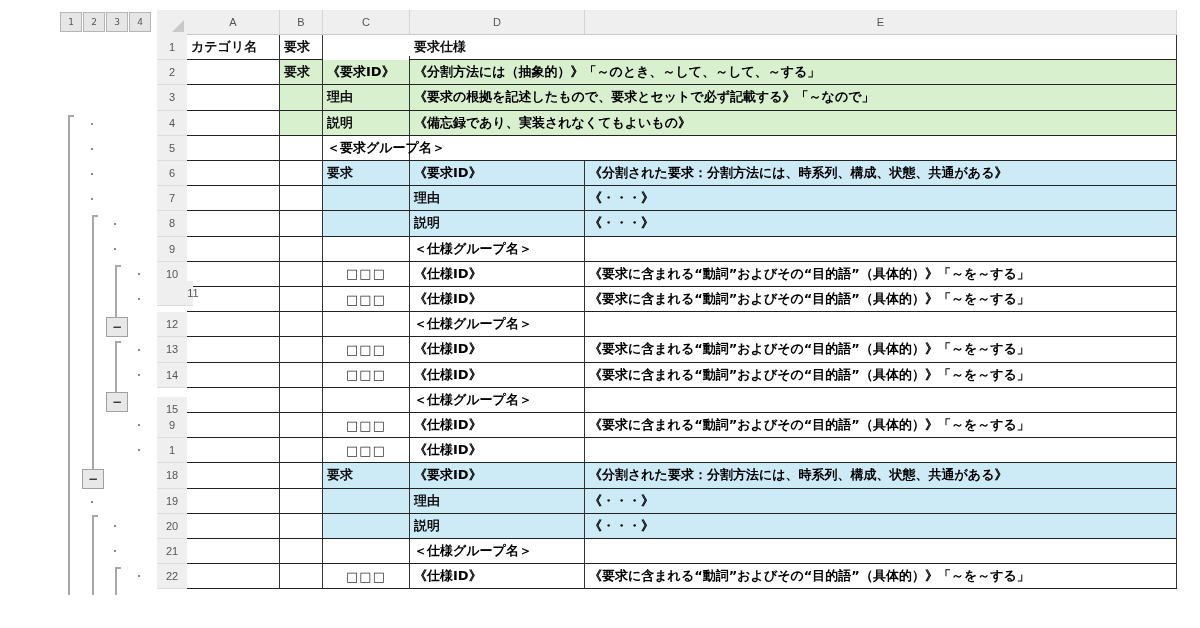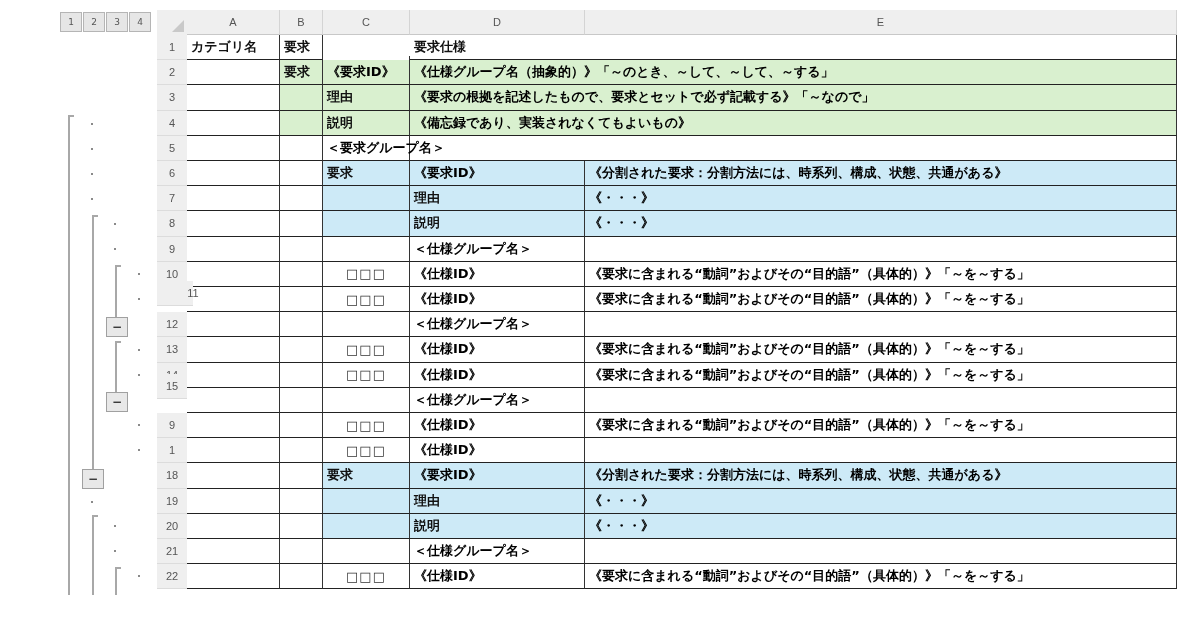--- a/index.html
+++ b/index.html
@@ -84,21 +84,21 @@
   <div id="rows">
       <div class="rowhdr" style="top: 25px; height: 25.2px;">1</div>
       <div class="cell" style="left: 30px; top: 25px; width: 93px; height: 25.2px;">カテゴリ名</div>
       <div class="cell" style="left: 123px; top: 25px; width: 43px; height: 25.2px;">要求</div>
       <div class="cell" style="left: 166px; top: 35px; width: 87px; height: 37px; margin-top: 11px;">要求ID</div>
       <div class="cell" style="left: 253px; top: 25px; width: 767px; height: 25.2px;">要求仕様</div>
       <div class="rowhdr" style="top: 50.2px; height: 25.2px;">2</div>
       <div class="cell" style="left: 30px; top: 50.2px; width: 93px; height: 25.2px;"></div>
       <div class="cell green" style="left: 123px; top: 50.2px; width: 43px; height: 25.2px;">要求</div>
       <div class="cell green red" style="left: 166px; top: 50.2px; width: 87px; height: 25.2px;">《要求ID》</div>
-      <div class="cell green red" style="left: 253px; top: 50.2px; width: 767px; height: 25.2px;">《仕様グループ名（抽象的）》「～のとき、～して、～して、～する」</div>
+      <div class="cell green red" style="left: 253px; top: 50.2px; width: 767px; height: 25.2px;">《分割方法には（抽象的）》「～のとき、～して、～して、～する」</div>
       <div class="rowhdr" style="top: 75.4px; height: 25.2px;">3</div>
       <div class="cell" style="left: 30px; top: 75.4px; width: 93px; height: 25.2px;"></div>
       <div class="cell green" style="left: 123px; top: 75.4px; width: 43px; height: 25.2px;"></div>
       <div class="cell green" style="left: 166px; top: 75.4px; width: 87px; height: 25.2px;">理由</div>
       <div class="cell green red" style="left: 253px; top: 75.4px; width: 767px; height: 25.2px;">《要求の根拠を記述したもので、要求とセットで必ず記載する》「～なので」</div>
       <div class="rowhdr" style="top: 100.6px; height: 25.2px;">4</div>
       <div class="cell" style="left: 30px; top: 100.6px; width: 93px; height: 25.2px;"></div>
       <div class="cell green" style="left: 123px; top: 100.6px; width: 43px; height: 25.2px;"></div>
       <div class="cell green" style="left: 166px; top: 100.6px; width: 87px; height: 25.2px;">説明</div>
       <div class="cell green red" style="left: 253px; top: 100.6px; width: 767px; height: 25.2px;">《備忘録であり、実装されなくてもよいもの》</div>
@@ -154,21 +154,21 @@
       <div class="cell" style="left: 123px; top: 327.4px; width: 43px; height: 25.2px;"></div>
       <div class="cell center boxes" style="left: 166px; top: 327.4px; width: 87px; height: 25.2px;">□□□</div>
       <div class="cell red" style="left: 253px; top: 327.4px; width: 175px; height: 25.2px;">《仕様ID》</div>
       <div class="cell red" style="left: 428px; top: 327.4px; width: 592px; height: 25.2px;">《要求に含まれる“動詞”およびその“目的語”（具体的）》「～を～する」</div>
       <div class="rowhdr" style="top: 352.6px; height: 25.2px;">14</div>
       <div class="cell" style="left: 30px; top: 352.6px; width: 93px; height: 25.2px;"></div>
       <div class="cell" style="left: 123px; top: 352.6px; width: 43px; height: 25.2px;"></div>
       <div class="cell center boxes" style="left: 166px; top: 352.6px; width: 87px; height: 25.2px;">□□□</div>
       <div class="cell red" style="left: 253px; top: 352.6px; width: 175px; height: 25.2px;">《仕様ID》</div>
       <div class="cell red" style="left: 428px; top: 352.6px; width: 592px; height: 25.2px;">《要求に含まれる“動詞”およびその“目的語”（具体的）》「～を～する」</div>
-      <div class="rowhdr" style="top: 364px; height: 25.2px; text-align: center;">15</div>
+      <div class="rowhdr" style="top: 387px; height: 25.2px; text-align: center;">15</div>
       <div class="cell" style="left: 30px; top: 377.8px; width: 93px; height: 25.2px;"></div>
       <div class="cell" style="left: 123px; top: 377.8px; width: 43px; height: 25.2px;"></div>
       <div class="cell" style="left: 166px; top: 377.8px; width: 87px; height: 25.2px;"></div>
       <div class="cell red" style="left: 253px; top: 377.8px; width: 175px; height: 25.2px;">＜仕様グループ名＞</div>
       <div class="cell" style="left: 428px; top: 377.8px; width: 592px; height: 25.2px;"></div>
       <div class="rowhdr" style="top: 403px; height: 25.2px;">9</div>
       <div class="cell" style="left: 30px; top: 403px; width: 93px; height: 25.2px;"></div>
       <div class="cell" style="left: 123px; top: 403px; width: 43px; height: 25.2px;"></div>
       <div class="cell center boxes" style="left: 166px; top: 403px; width: 87px; height: 25.2px;">□□□</div>
       <div class="cell red" style="left: 253px; top: 403px; width: 175px; height: 25.2px;">《仕様ID》</div>

